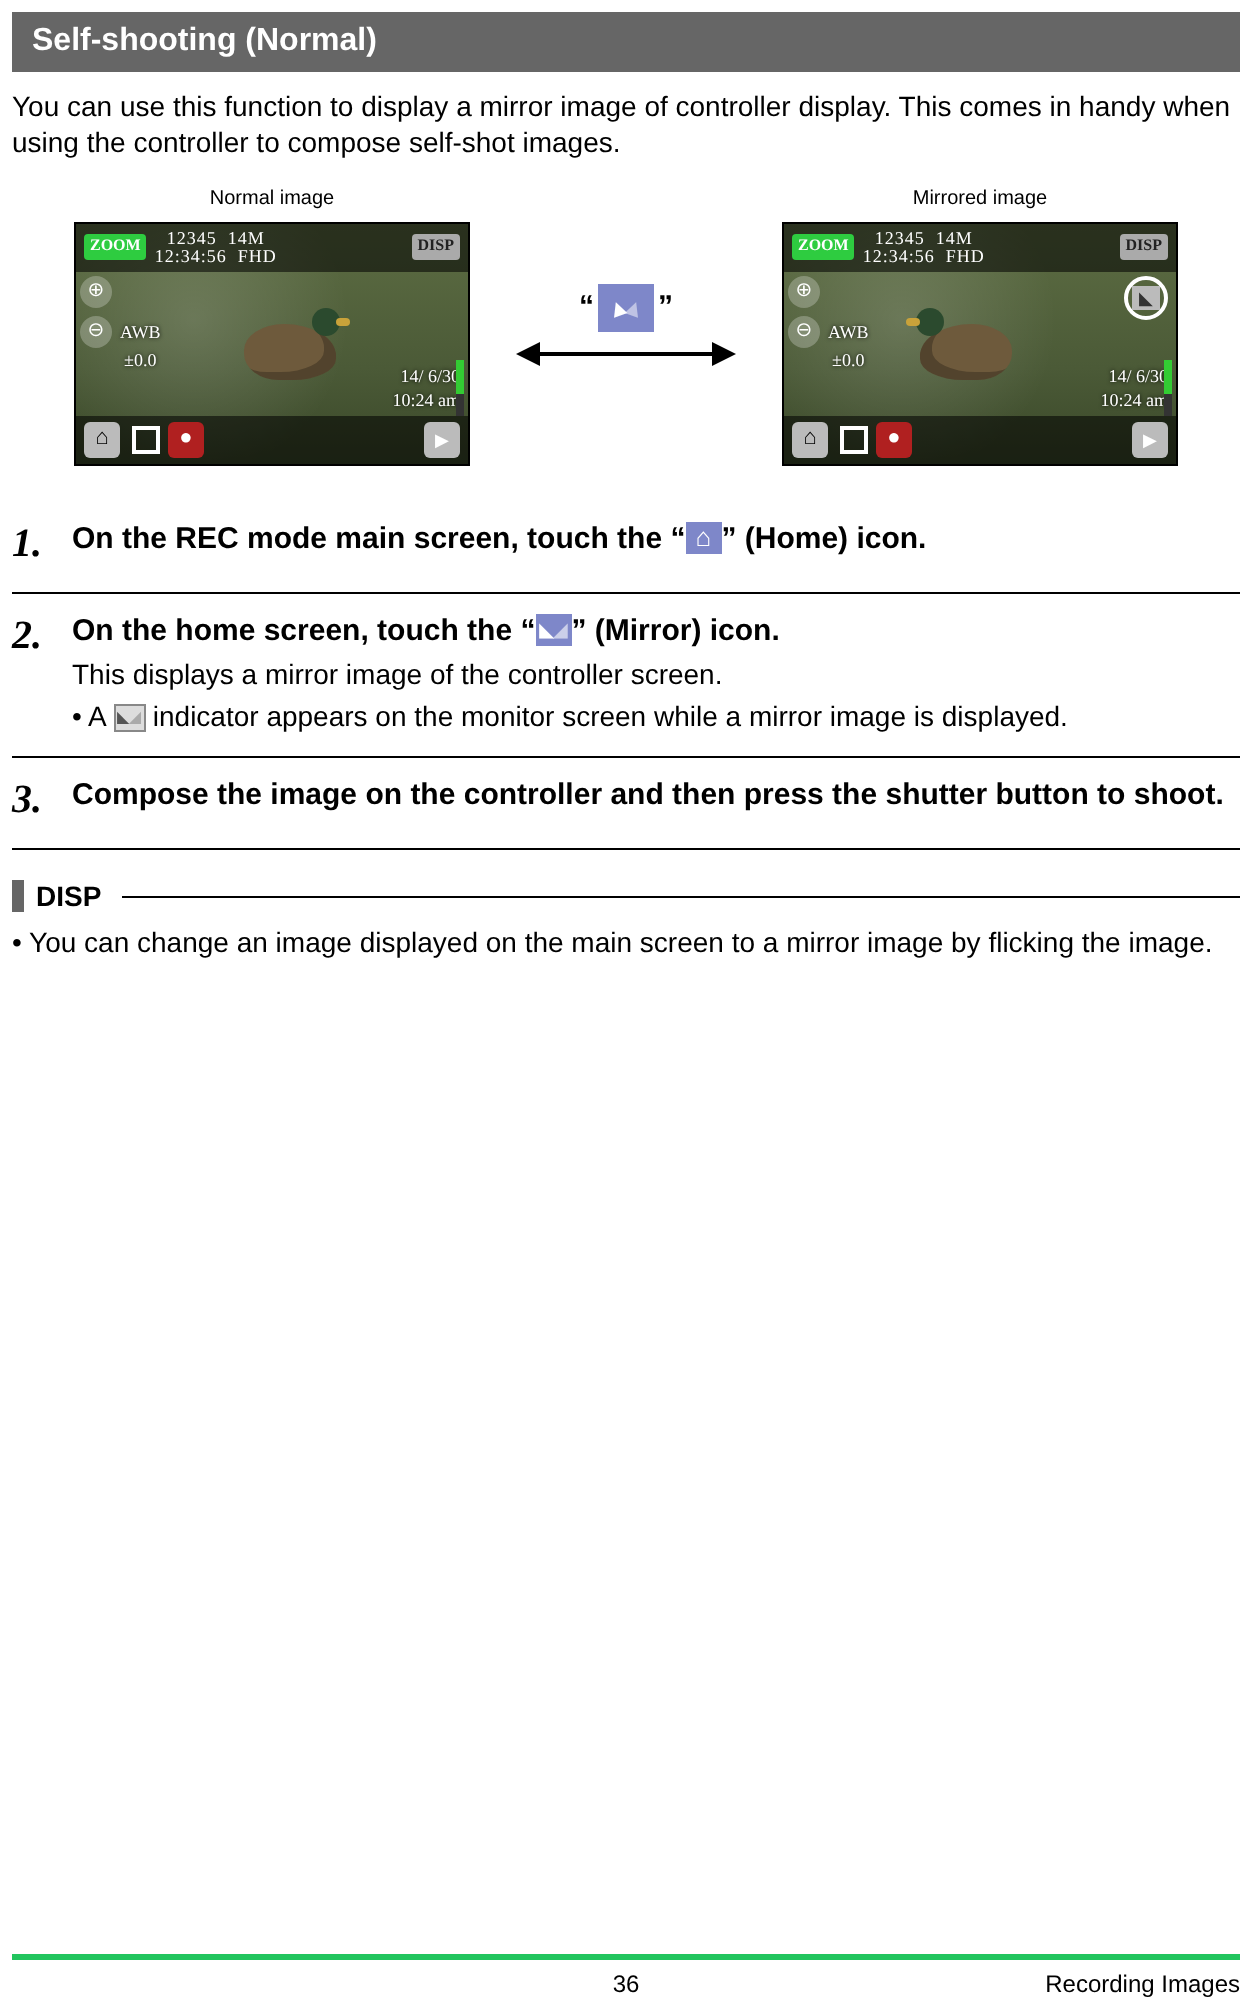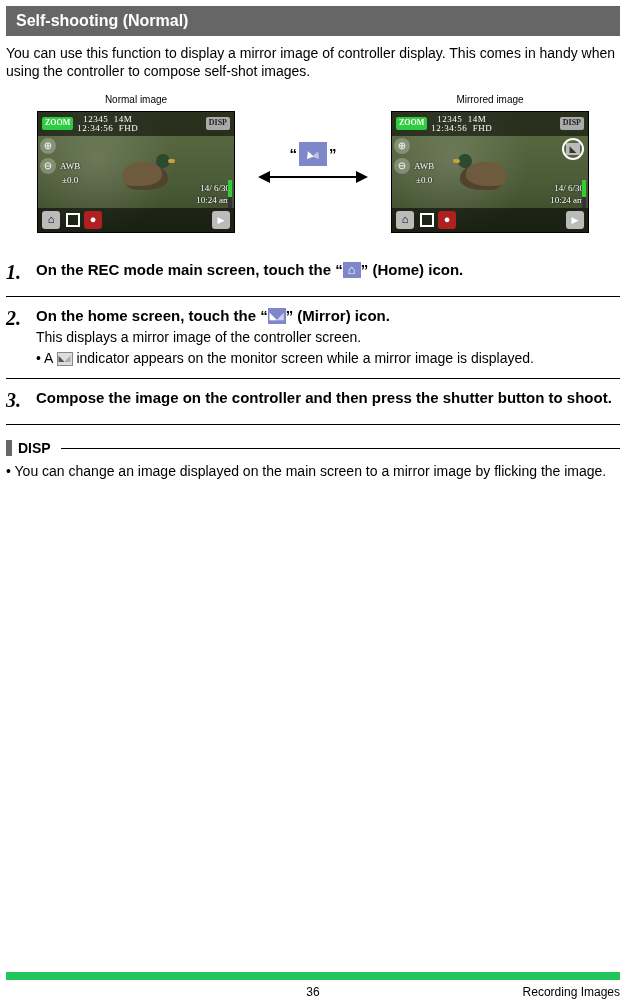--- a/index.html
+++ b/index.html
@@ -259,21 +259,21 @@
   }
   .note-line {
     flex: 1; height: 1px; background: #000; margin-left: 4px;
   }
   .note-body { margin-top: 4px; }
   .note-body li { list-style: none; }
   .note-body li::before { content: "•   "; }
   .footer {
     position: absolute;
     left: 6px; right: 6px; bottom: 8px;
-    border-top: 8px solid #22c55e;
+    border-top: 3px solid #22c55e;
     padding-top: 4px;
     display: flex;
     font-size: 12px;
   }
   .footer .pn { position: absolute; left: 50%; transform: translateX(-50%); }
   .footer .sec { margin-left: auto; }
 </style>
 </head>
 <body>
 

